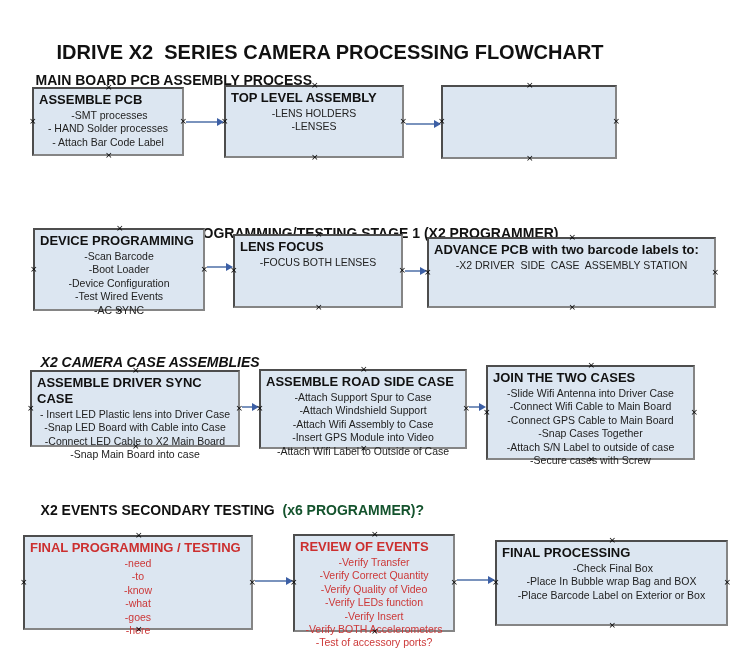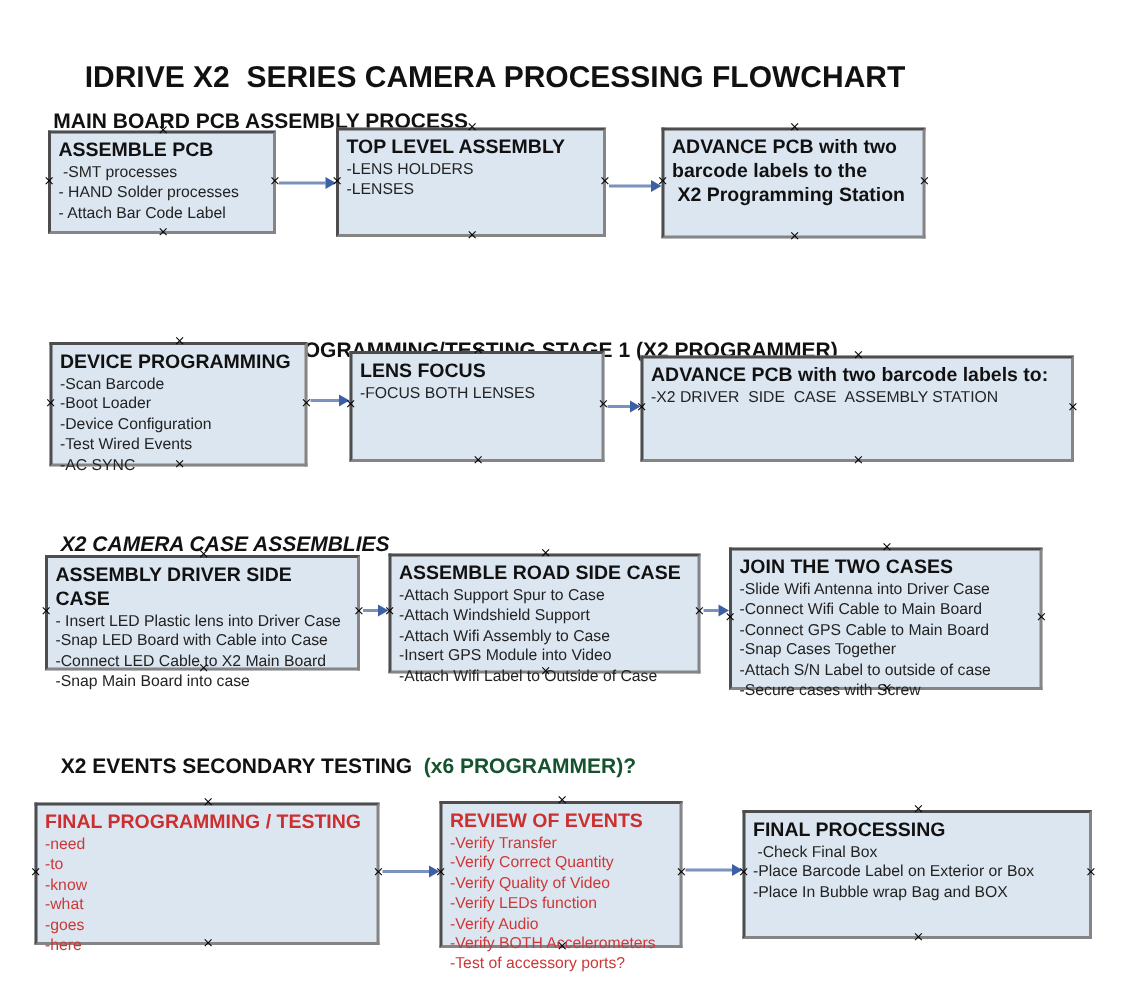--- a/index.html
+++ b/index.html
@@ -18,21 +18,21 @@
   .box{
     position:absolute;background:#dce6f1;
     border:2px solid;border-color:#4d4d4d #858585 #858585 #4d4d4d;
     padding:3px 5px;box-sizing:border-box;overflow:visible;
   }
   .box-title{
     font-size:13px;font-weight:bold;color:#111;line-height:1.22;
     white-space:pre-wrap;margin-bottom:1px;
   }
   .box-items{font-size:10.5px;color:#222;}
-  .box-items .item{line-height:1.28;white-space:pre-wrap;}
+  .box-items .item{line-height:1.28;white-space:pre-wrap;text-align:center;}
   .box.red .box-title{color:#cc2f2f;}
   .box.red .box-items .item{color:#cc3838;}
   .arrow{position:absolute;height:0;border-top:2px solid #7a93bd;}
   .arrow::after{
     content:'';position:absolute;right:-7px;top:-5px;width:0;height:0;
     border-left:7px solid #3c5fa5;border-top:4px solid transparent;border-bottom:4px solid transparent;
   }
   .handle{
     position:absolute;font-size:9px;line-height:1;color:#000;
     font-family:"DejaVu Sans",sans-serif;pointer-events:none;
@@ -71,23 +71,20 @@
         <div class="item">-LENS HOLDERS</div>
         <div class="item">-LENSES</div>
       </div>
   <span class="handle h-top">×</span>
       <span class="handle h-bottom">×</span>
       <span class="handle h-left">×</span>
       <span class="handle h-right">×</span>
     </div>
   <div class="arrow" style="left:406px;top:123px;width:28px;"></div>
   <div class="box" style="left:441px;top:85px;width:176px;height:74px;">
-    <div class="box-title">ADVANCE PCB with two
-barcode labels to the
- X2 Programming Station</div>
     <div class="box-items"></div>
   <span class="handle h-top">×</span>
       <span class="handle h-bottom">×</span>
       <span class="handle h-left">×</span>
       <span class="handle h-right">×</span>
     </div>
 
   <div class="heading" style="left:20px;top:209px;">
     <span>MAIN BOARD INITIAL PROGRAMMING/TESTING STAGE 1 (X2 PROGRAMMER)</span>
   </div>
@@ -125,21 +122,21 @@
   <span class="handle h-top">×</span>
       <span class="handle h-bottom">×</span>
       <span class="handle h-left">×</span>
       <span class="handle h-right">×</span>
     </div>
 
   <div class="heading" style="left:25px;top:338px;font-style:italic;">
     <span>X2 CAMERA CASE ASSEMBLIES</span>
   </div>
   <div class="box" style="left:30px;top:370px;width:210px;height:77px;">
-    <div class="box-title">ASSEMBLY DRIVER SIDE CASE</div>
+    <div class="box-title">ASSEMBLE DRIVER SYNC CASE</div>
     <div class="box-items">
         <div class="item">- Insert LED Plastic lens into Driver Case</div>
         <div class="item">-Snap LED Board with Cable into Case</div>
         <div class="item">-Connect LED Cable to X2 Main Board</div>
         <div class="item">-Snap Main Board into case</div>
       </div>
   <span class="handle h-top">×</span>
       <span class="handle h-bottom">×</span>
       <span class="handle h-left">×</span>
       <span class="handle h-right">×</span>
@@ -195,36 +192,36 @@
       <span class="handle h-right">×</span>
     </div>
   <div class="arrow" style="left:255px;top:580px;width:31px;"></div>
   <div class="box red" style="left:293px;top:534px;width:162px;height:98px;">
     <div class="box-title">REVIEW OF EVENTS</div>
     <div class="box-items">
         <div class="item">-Verify Transfer</div>
         <div class="item">-Verify Correct Quantity</div>
         <div class="item">-Verify Quality of Video</div>
         <div class="item">-Verify LEDs function</div>
-        <div class="item">-Verify Audio</div>
+        <div class="item">-Verify Insert</div>
         <div class="item">-Verify BOTH Accelerometers</div>
         <div class="item">-Test of accessory ports?</div>
       </div>
   <span class="handle h-top">×</span>
       <span class="handle h-bottom">×</span>
       <span class="handle h-left">×</span>
       <span class="handle h-right">×</span>
     </div>
   <div class="arrow" style="left:457px;top:579px;width:31px;"></div>
   <div class="box" style="left:495px;top:540px;width:233px;height:86px;">
     <div class="box-title">FINAL PROCESSING</div>
     <div class="box-items">
         <div class="item"> -Check Final Box</div>
+        <div class="item">-Place In Bubble wrap Bag and BOX</div>
         <div class="item">-Place Barcode Label on Exterior or Box</div>
-        <div class="item">-Place In Bubble wrap Bag and BOX</div>
       </div>
   <span class="handle h-top">×</span>
       <span class="handle h-bottom">×</span>
       <span class="handle h-left">×</span>
       <span class="handle h-right">×</span>
     </div>
 
 </div>
 
 </body></html>

